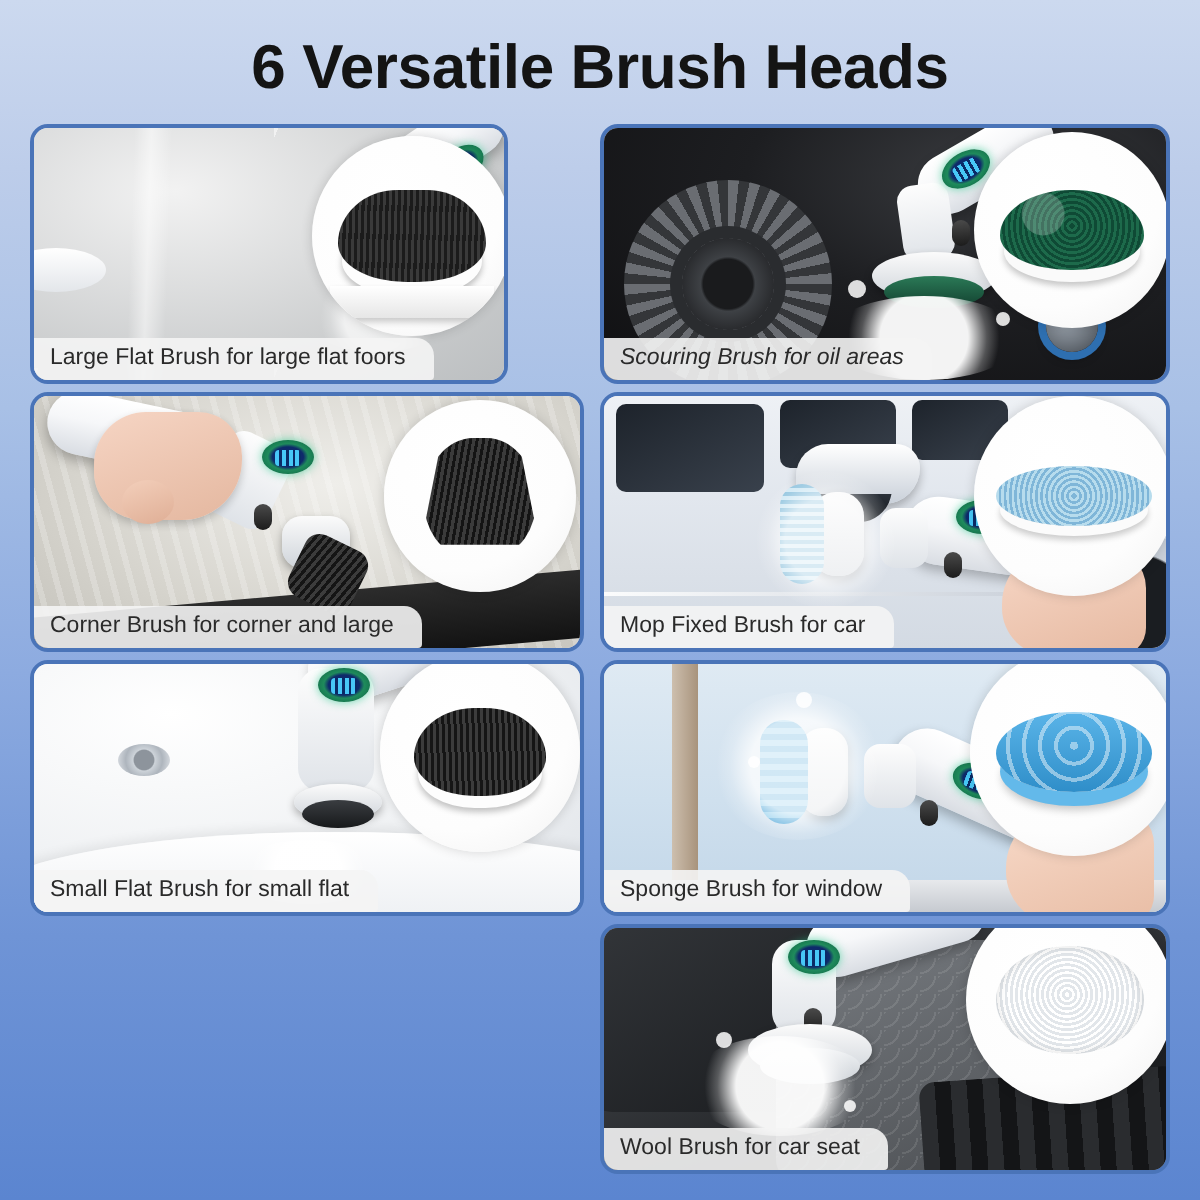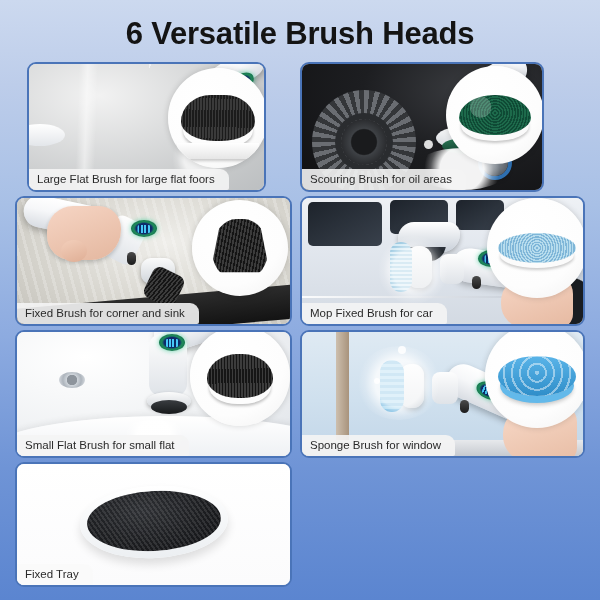--- a/index.html
+++ b/index.html
@@ -287,40 +287,40 @@
 </style>
 </head>
 <body>
 
 <div id="infographic">
 
   <div class="page-title">6 Versatile Brush Heads</div>
 
   <div class="grid">
 
-    <div class="panel p1" style="left:12px;top:0;width:239px;height:130px;">
+    <div class="panel p1" style="left:0;top:0;width:239px;height:130px;">
       <div class="scene floor-grey">
         <div class="device" style="left:150px;top:-12px;">
           <div class="body" style="left:22px;top:6px;width:66px;height:30px;transform:rotate(-34deg);"></div>
           <div class="neck" style="left:28px;top:28px;width:26px;height:40px;transform:rotate(-12deg);"></div>
           <div class="led" style="left:50px;top:22px;transform:rotate(-34deg);"></div>
           <div class="btn" style="left:40px;top:52px;"></div>
           <div class="disc" style="left:20px;top:66px;width:52px;height:20px;"></div>
           <div class="pad" style="left:26px;top:76px;width:40px;height:14px;background:linear-gradient(180deg,#4a4d51,#232528);"></div>
         </div>
         <div class="splash" style="left:136px;top:78px;width:72px;height:34px;opacity:.75;"></div>
         <div class="disc" style="position:absolute;left:-14px;top:60px;width:50px;height:22px;border-radius:50%;background:linear-gradient(180deg,#fff,#e3e6ea);"></div>
       </div>
       <div class="inset" style="right:-4px;top:4px;width:100px;height:100px;">
         <div class="head bristle-flat"></div>
       </div>
       <div class="panel-label">Large Flat Brush for large flat foors</div>
     </div>
 
-    <div class="panel p2" style="left:285px;top:0;width:244px;height:130px;">
+    <div class="panel p2" style="left:285px;top:0;width:285px;height:130px;font-style:italic;">
       <div class="scene stove-dark">
         <div class="burner"></div>
         <div class="knob"></div>
         <div class="device" style="left:128px;top:2px;">
           <div class="body" style="left:26px;top:0;width:74px;height:30px;transform:rotate(-30deg);"></div>
           <div class="neck" style="left:20px;top:26px;width:26px;height:38px;transform:rotate(-8deg);"></div>
           <div class="led" style="left:40px;top:10px;transform:rotate(-30deg);"></div>
           <div class="btn" style="left:46px;top:44px;"></div>
           <div class="disc" style="left:6px;top:60px;width:62px;height:24px;"></div>
           <div class="pad" style="left:12px;top:72px;width:50px;height:16px;background:linear-gradient(180deg,#2b7a57,#12402f);"></div>
@@ -346,21 +346,21 @@
           <div class="disc" style="left:118px;top:62px;width:34px;height:26px;border-radius:10px;"></div>
           <div class="pad" style="left:124px;top:74px;width:34px;height:34px;border-radius:8px;
                background:repeating-linear-gradient(104deg,#151515 0 1.6px,#3c3c3c 1.6px 3.2px);transform:rotate(26deg);"></div>
         </div>
         <div style="position:absolute;left:30px;top:8px;width:74px;height:54px;border-radius:26px 22px 30px 24px;background:linear-gradient(160deg,#f6d5c4,#e4b79f);box-shadow:0 2px 4px rgba(0,0,0,.2);"></div>
         <div style="position:absolute;left:44px;top:42px;width:26px;height:22px;border-radius:50%;background:linear-gradient(160deg,#f3cfbb,#dfae95);"></div>
       </div>
       <div class="inset" style="right:2px;top:2px;width:96px;height:96px;">
         <div class="head cone-bristle"></div>
       </div>
-      <div class="panel-label">Fixed Brush for corner and sink</div>
+      <div class="panel-label">Corner Brush for corner and large</div>
     </div>
 
     <div class="panel p4" style="left:285px;top:134px;width:285px;height:130px;">
       <div class="scene car-white">
         <div class="glass" style="left:6px;top:4px;width:74px;height:44px;"></div>
         <div class="glass" style="left:88px;top:2px;width:58px;height:34px;"></div>
         <div class="glass" style="left:154px;top:2px;width:48px;height:30px;"></div>
         <div class="mirror"></div>
         <div class="body-line"></div>
         <div class="wheelarch"></div>
@@ -420,22 +420,38 @@
           <div class="pad" style="left:22px;top:88px;width:36px;height:14px;background:linear-gradient(180deg,#3a3d41,#17191b);"></div>
         </div>
         <div class="splash" style="left:100px;top:88px;width:74px;height:32px;"></div>
       </div>
       <div class="inset" style="right:0;top:-6px;width:100px;height:100px;">
         <div class="head bristle-round"></div>
       </div>
       <div class="panel-label">Small Flat Brush for small flat</div>
     </div>
 
-    <div class="panel p7" style="left:0;top:400px;width:277px;height:125px;">
-      <div class="scene plain-white">
-        <div class="fixed-tray"></div>
-      </div>
-      <div class="panel-label">Fixed Tray</div>
-    </div>
-
+
+    <div class="panel p8" style="left:285px;top:400px;width:285px;height:125px;">
+      <div class="scene car-interior">
+        <div class="seat"></div>
+        <div class="panel-grey"></div>
+        <div class="mat"></div>
+        <div class="device" style="left:66px;top:-20px;">
+          <div class="body" style="left:34px;top:6px;width:92px;height:30px;transform:rotate(-16deg);"></div>
+          <div class="neck" style="left:18px;top:26px;width:32px;height:48px;border-radius:12px;"></div>
+          <div class="led" style="left:26px;top:26px;"></div>
+          <div class="btn" style="left:34px;top:60px;"></div>
+          <div class="disc" style="left:6px;top:68px;width:62px;height:26px;"></div>
+          <div class="pad" style="left:12px;top:80px;width:50px;height:18px;background:linear-gradient(180deg,#f2f4f6,#c9ced4);"></div>
+        </div>
+        <div class="splash" style="left:42px;top:54px;width:92px;height:50px;"></div>
+        <div class="bubble" style="left:56px;top:52px;width:8px;height:8px;"></div>
+        <div class="bubble" style="left:120px;top:86px;width:6px;height:6px;"></div>
+      </div>
+      <div class="inset" style="right:-4px;top:-16px;width:104px;height:104px;">
+        <div class="head wool-white"></div>
+      </div>
+      <div class="panel-label">Wool Brush for car seat</div>
+    </div>
 
   </div>
 </div>
 
 </body></html>

